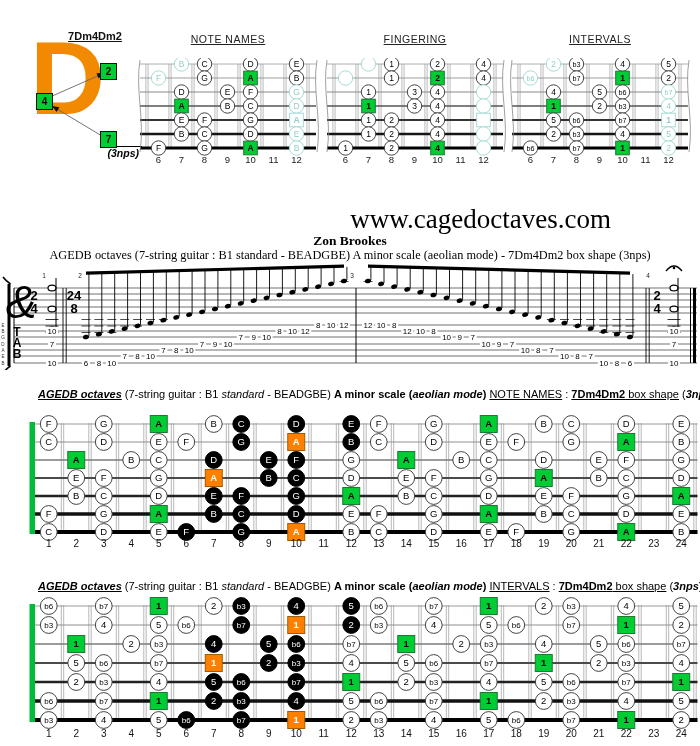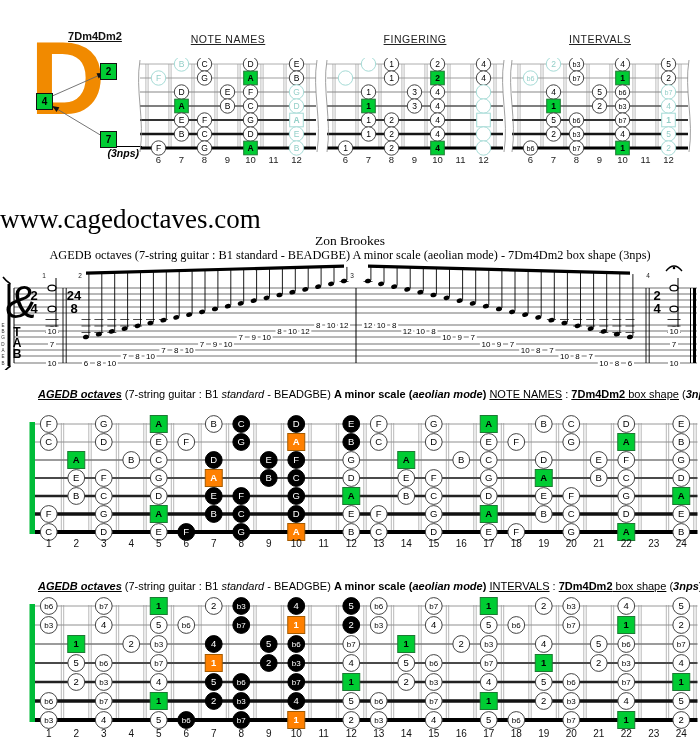--- a/index.html
+++ b/index.html
@@ -8,22 +8,22 @@
   .b{font-weight:700}.i{font-style:italic}.u{text-decoration:underline}
   
   .logo-title{left:40px;top:30px;width:110px;text-align:center;font-size:11px;font-weight:700;text-decoration:underline;color:#111;}
   .logo-letter{left:30px;top:26px;font-size:104px;font-weight:700;color:#F18A00;line-height:1;letter-spacing:-2px;}
   .logo-sub{left:48px;top:147px;width:94px;text-align:right;font-size:10.5px;font-weight:700;font-style:italic;}
   .logo-sub span{border-top:1px solid #000;padding:0 3px;}
   .badge{width:15px;height:15px;background:#00CC33;border:1px solid #111;font-size:10px;font-weight:700;text-align:center;line-height:15px;color:#000;z-index:5;}
   
   .mini-title{top:33px;text-align:center;font-size:10.5px;color:#222;text-decoration:underline;letter-spacing:.5px;}
   
-  .site-title{left:0;top:204px;width:611px;text-align:left;font-family:"Liberation Serif",serif;font-size:27px;color:#000;}
-  .author{left:0;top:233px;width:700px;text-align:center;font-family:"Liberation Serif",serif;font-size:13.5px;font-weight:400;}
+  .site-title{left:0;top:204px;width:611px;text-align:right;font-family:"Liberation Serif",serif;font-size:27px;color:#000;}
+  .author{left:0;top:233px;width:700px;text-align:center;font-family:"Liberation Serif",serif;font-size:13.5px;font-weight:700;}
   .descr{left:0;top:248px;width:700px;text-align:center;font-family:"Liberation Serif",serif;font-size:12.3px;}
   
   .bheader{margin:0;font-size:11px;color:#000;white-space:nowrap;}
   svg text{font-family:"Liberation Sans",sans-serif;}
 </style>
 </head>
 <body>
 
 <div class="page">
 

